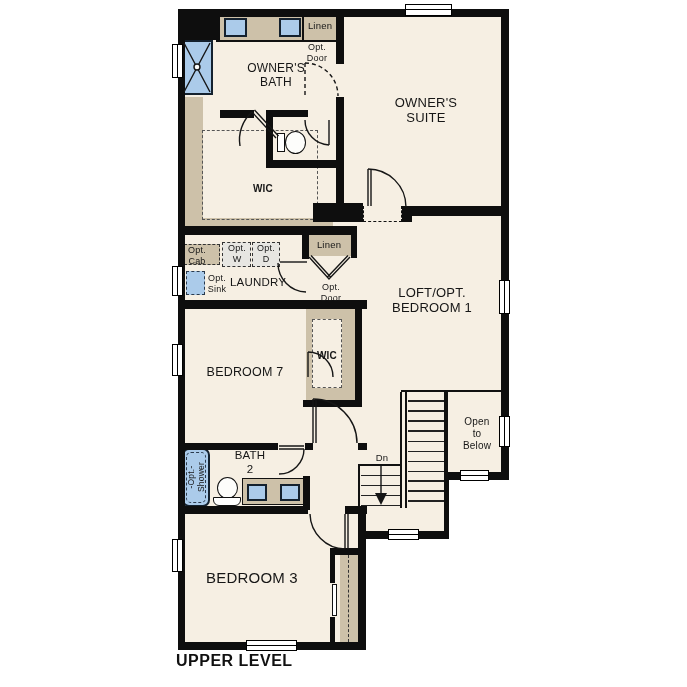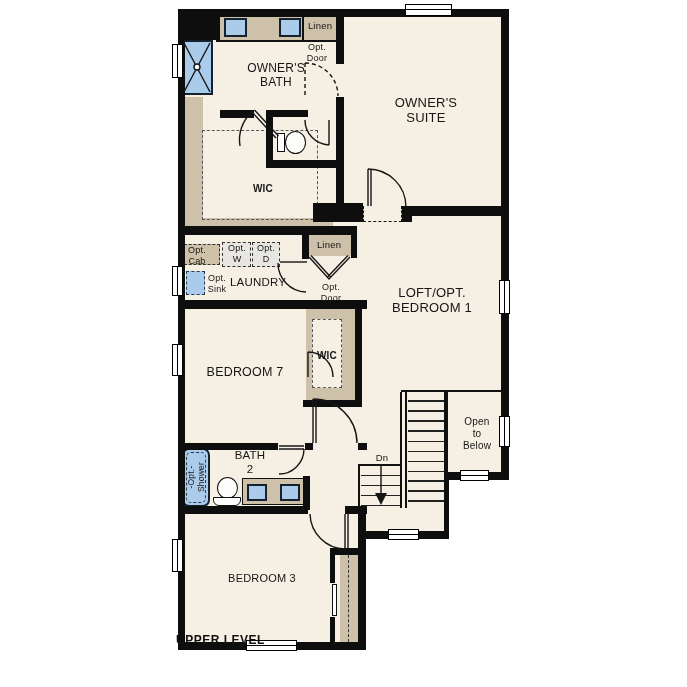--- a/index.html
+++ b/index.html
@@ -162,36 +162,36 @@
   <div class="lbl b" style="left:426px;top:110px;font-size:13px">OWNER'S
 SUITE</div>
   <div class="lbl" style="left:263px;top:189px;font-size:10px;font-weight:600">WIC</div>
   <div class="lbl b" style="left:258px;top:283px;font-size:11.5px">LAUNDRY</div>
   <div class="lbl b" style="left:432px;top:300px;font-size:13px">LOFT/OPT.
 BEDROOM 1</div>
   <div class="lbl b" style="left:245px;top:372px;font-size:12.5px">BEDROOM 7</div>
   <div class="lbl" style="left:327px;top:356px;font-size:10px;font-weight:600">WIC</div>
   <div class="lbl b" style="left:250px;top:463px;font-size:11.5px">BATH
 2</div>
-  <div class="lbl b" style="left:262px;top:578px;font-size:11px">BEDROOM 3</div>
+  <div class="lbl b" style="left:252px;top:578px;font-size:15px">BEDROOM 3</div>
   <div class="lbl" style="left:320px;top:26px;font-size:9.5px">Linen</div>
   <div class="lbl" style="left:317px;top:53px;font-size:9px">Opt.
 Door</div>
   <div class="lbl" style="left:197px;top:256px;font-size:9px">Opt.
 Cab</div>
   <div class="lbl" style="left:237px;top:254px;font-size:9px">Opt.
 W</div>
   <div class="lbl" style="left:266px;top:254px;font-size:9px">Opt.
 D</div>
   <div class="lbl" style="left:217px;top:284px;font-size:9px">Opt.
 Sink</div>
   <div class="lbl" style="left:329px;top:245px;font-size:9.5px">Linen</div>
   <div class="lbl" style="left:331px;top:293px;font-size:9px">Opt.
 Door</div>
   <div class="lbl rot" style="left:196px;top:477px;font-size:8.5px">-Opt.-
 Shower</div>
   <div class="lbl" style="left:382px;top:458px;font-size:9.5px">Dn</div>
   <div class="lbl" style="left:477px;top:434px;font-size:10px">Open
 to
 Below</div>
-  <div class="title" style="left:176px;top:633px;font-size:12px">UPPER LEVEL</div>
+  <div class="title" style="left:176px;top:652px;font-size:16px">UPPER LEVEL</div>
 
 </div>
 
 </body></html>

